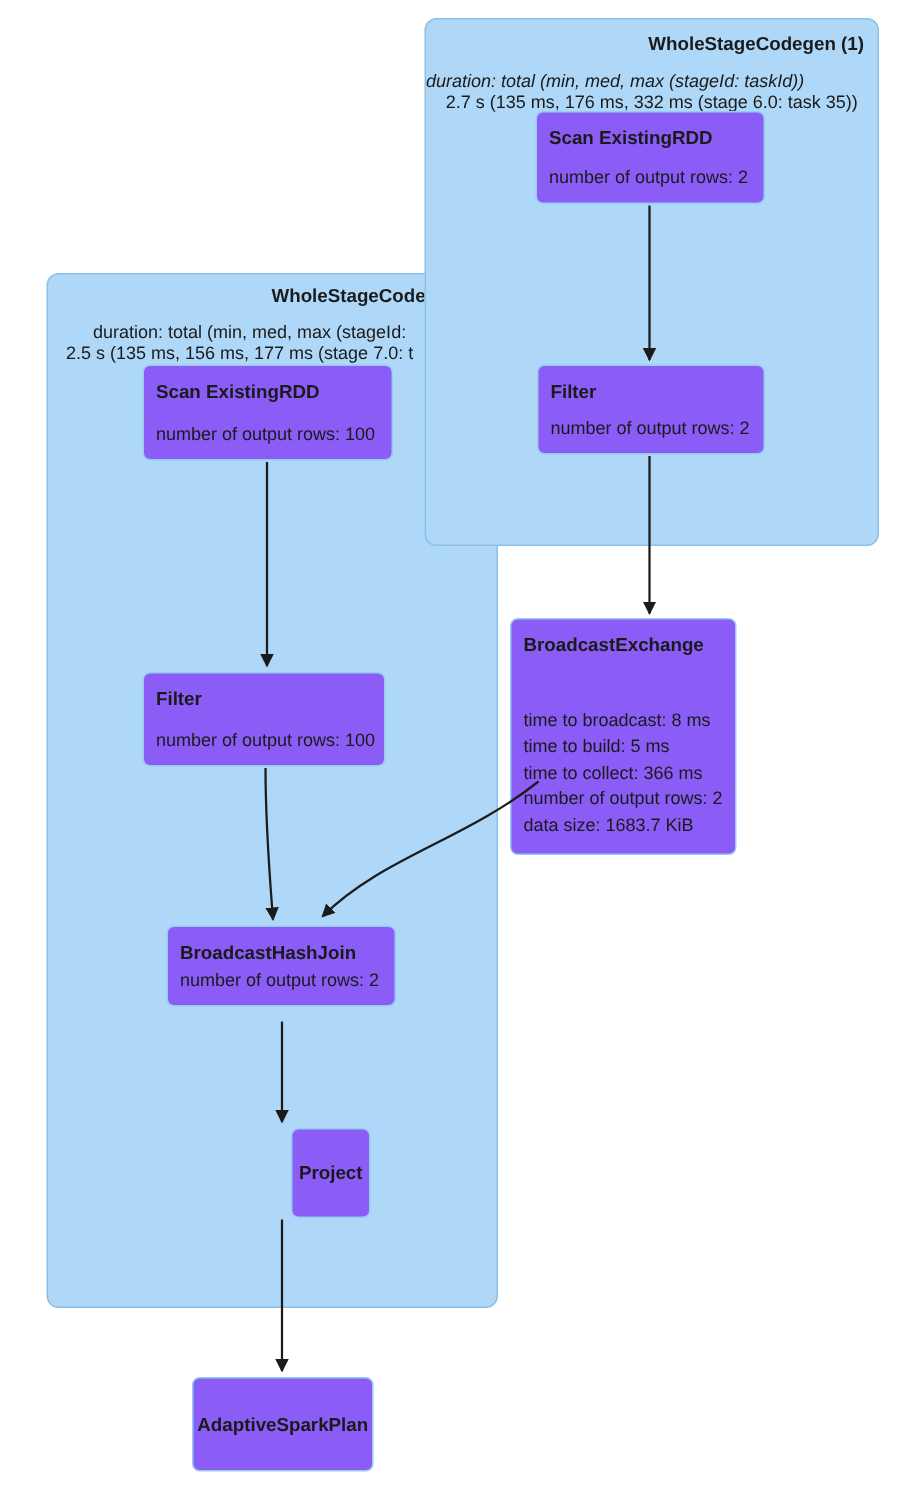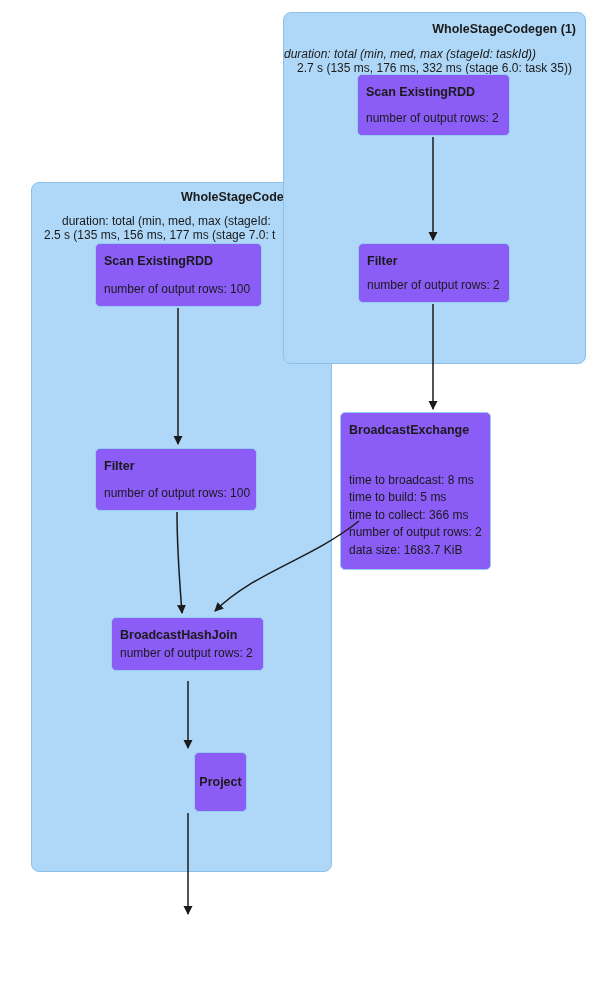--- a/index.html
+++ b/index.html
@@ -81,20 +81,23 @@
 
   <div class="node" style="left:111px; top:617px; width:153px; height:54px; z-index:3;">
     <div class="node-title">BroadcastHashJoin</div>
     <div class="node-metric">number of output rows: 2</div>
   </div>
 
   <div class="node label-only" style="left:162px; top:752px; width:53px; height:60px; z-index:3;margin-left:32px;">
     <div class="node-title">Project</div>
   </div>
 
+  <div class="node label-only" style="left:128px; top:918px; width:121px; height:63px; z-index:3;">
+    <div class="node-title">AdaptiveSparkPlan</div>
+  </div>
 
   <svg class="edges" width="614" height="997" viewBox="0 0 614 997" style="z-index:4;">
     <defs>
       <marker id="arrow" markerUnits="userSpaceOnUse" markerWidth="10" markerHeight="10" refX="8" refY="4.5" orient="auto">
         <path d="M0,0 L9,4.5 L0,9 Z" fill="#1b1b1b"></path>
       </marker>
     </defs>
     <g stroke="#1b1b1b" stroke-width="1.5" fill="none">
       <path d="M433,137 L433,240" marker-end="url(#arrow)"></path>
       <path d="M433,304 L433,409" marker-end="url(#arrow)"></path>

